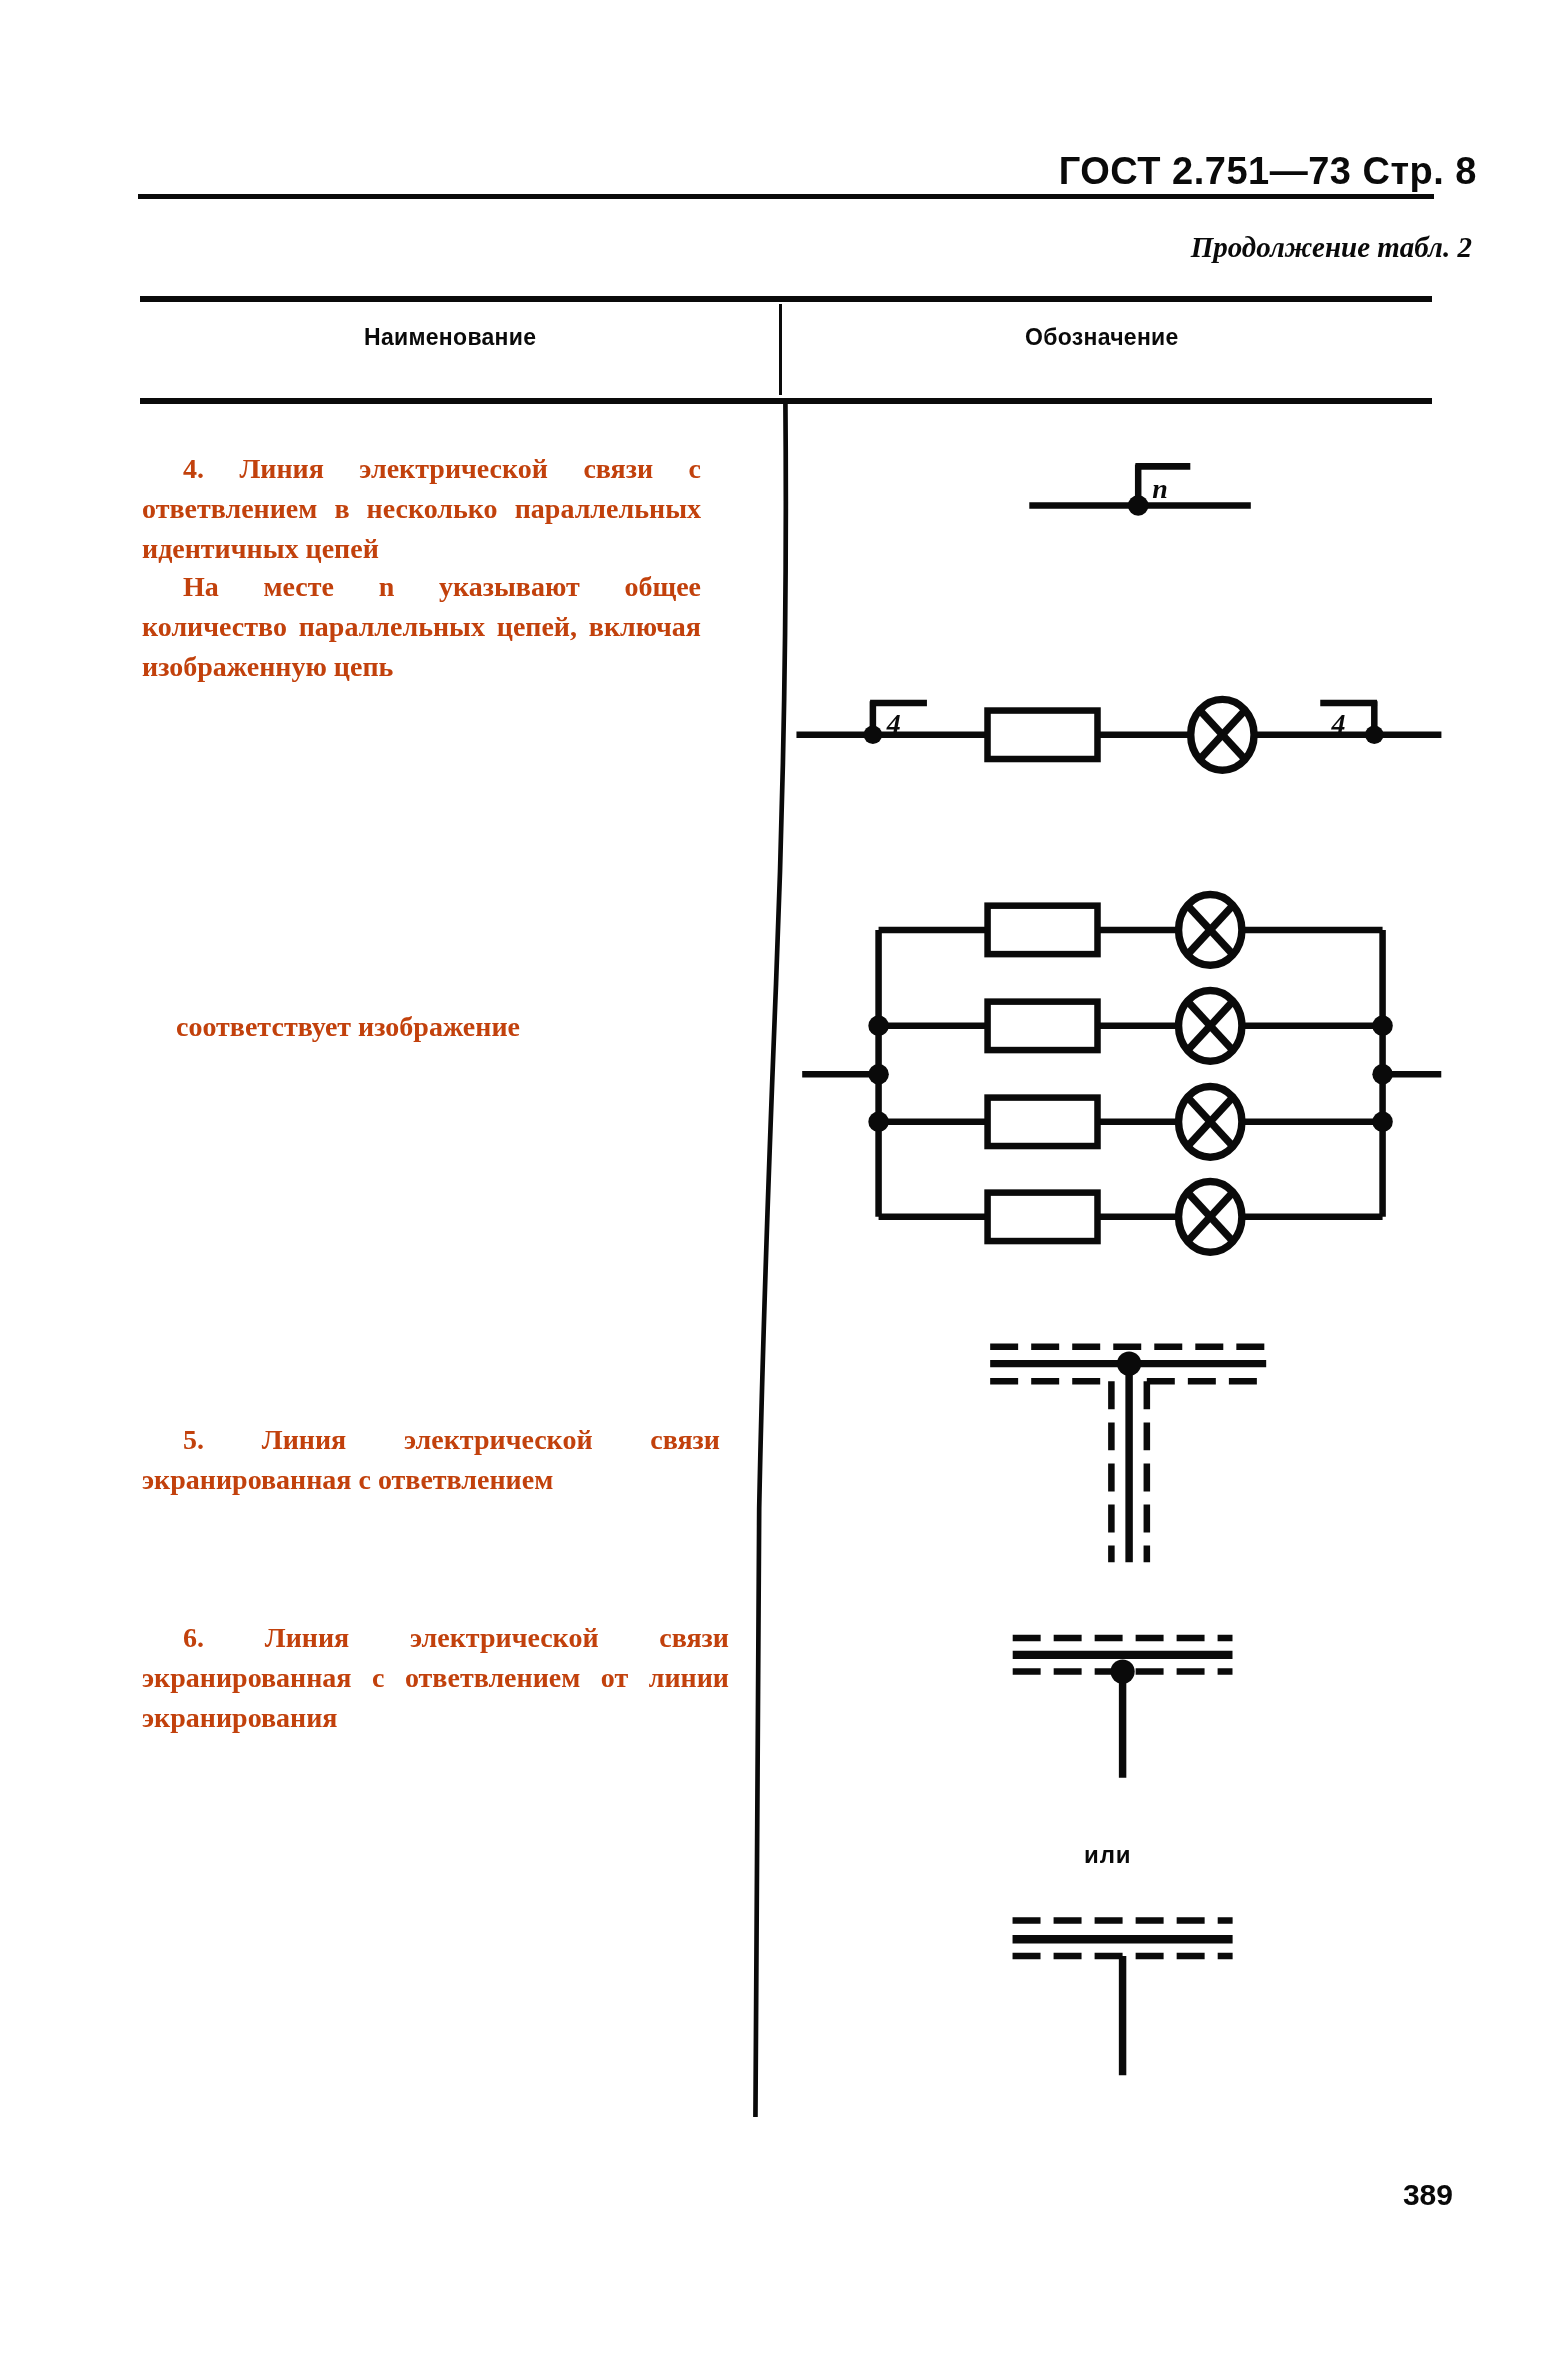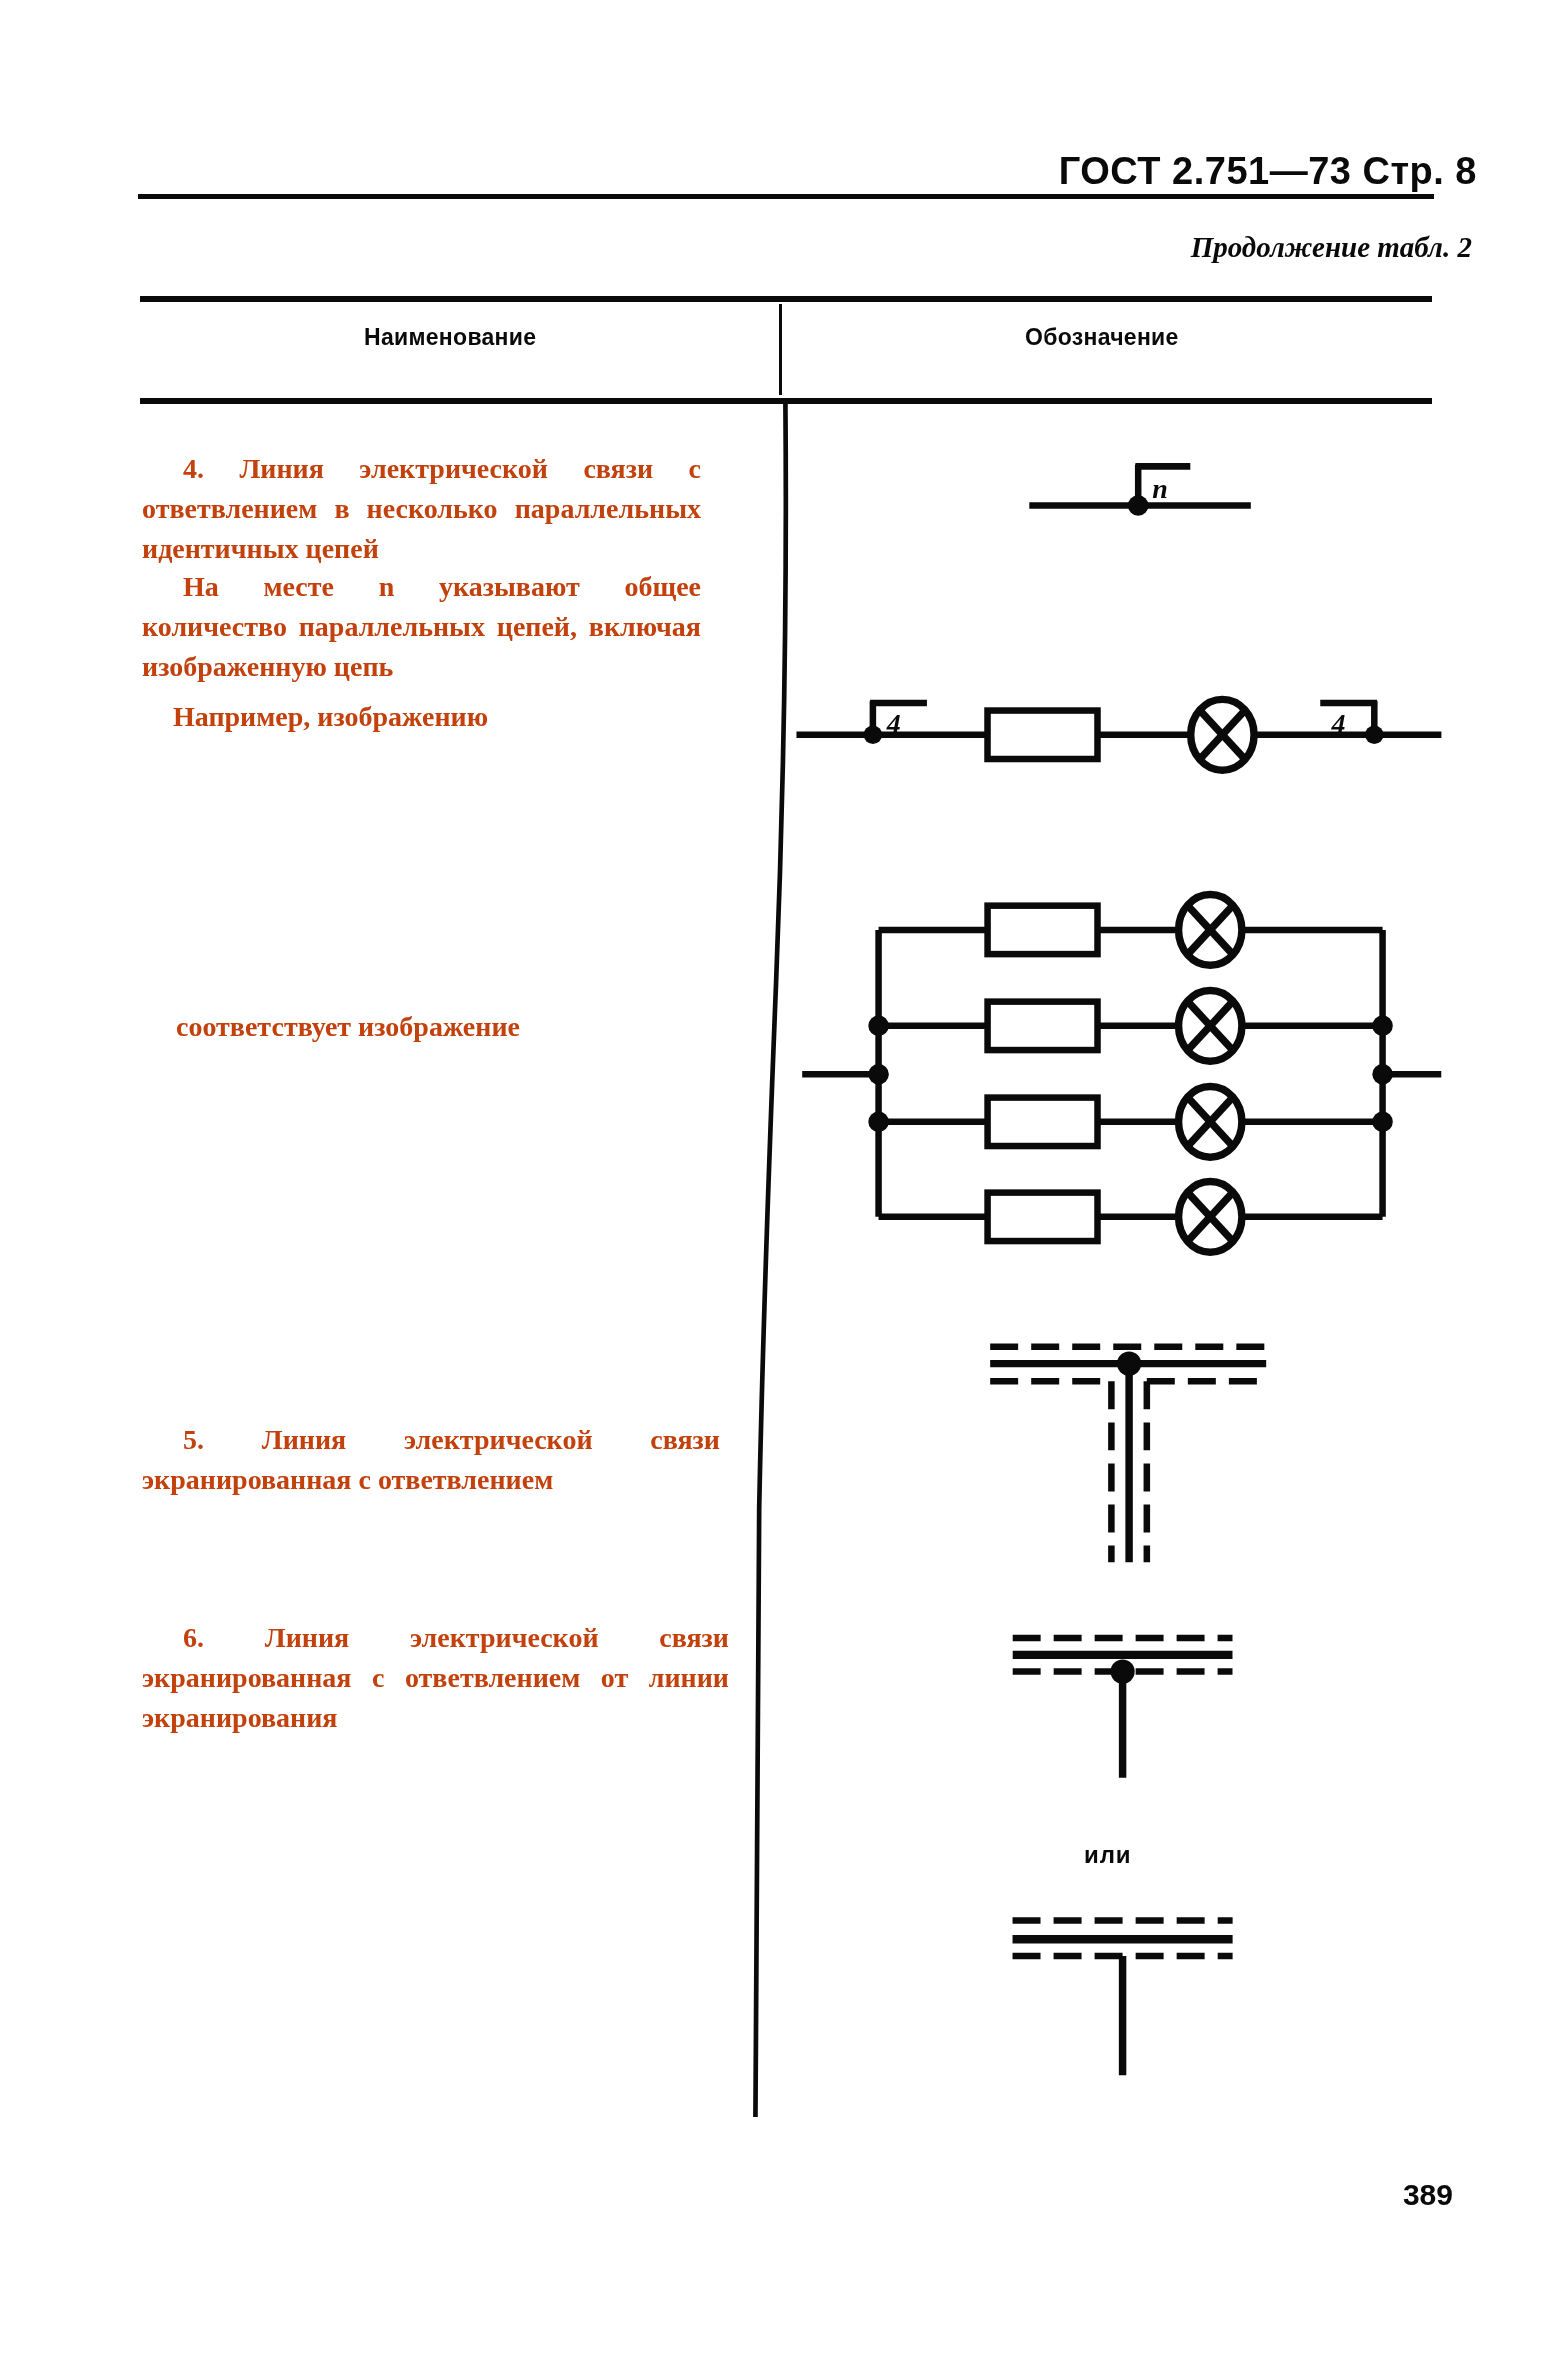--- a/index.html
+++ b/index.html
@@ -167,21 +167,20 @@
 
   <div class="col-divider-body">
     <svg viewBox="0 0 110 1830" preserveAspectRatio="none" aria-hidden="true">
       <path d="M 72 0 C 74 230, 70 420, 62 620 C 54 820, 48 980, 44 1180
                C 41 1350, 40 1560, 40 1830" fill="none" stroke="#0a0a0a" stroke-width="5" stroke-linecap="round"></path>
     </svg>
   </div>
 
   <div class="txt just" id="item4-para1">4. Линия электрической связи с ответвлением в несколько параллельных идентичных цепей</div>
   <div class="txt just" id="item4-para2">На месте n указывают общее количество параллельных цепей, включая изображенную цепь</div>
-  <div class="txt" id="example-label">Например, изображению</div>
   <div class="txt" id="corresponds-label">соответствует изображение</div>
 
   <div class="fig" id="fig-branch-n">
     <svg viewBox="0 0 500 130" aria-hidden="true">
 
       <line x1="58" y1="80" x2="296" y2="80" stroke="#0a0a0a" stroke-width="7"></line>
 
       <line x1="175" y1="80" x2="175" y2="36" stroke="#0a0a0a" stroke-width="7"></line>
 
       <line x1="172" y1="38" x2="231" y2="38" stroke="#0a0a0a" stroke-width="7"></line>

